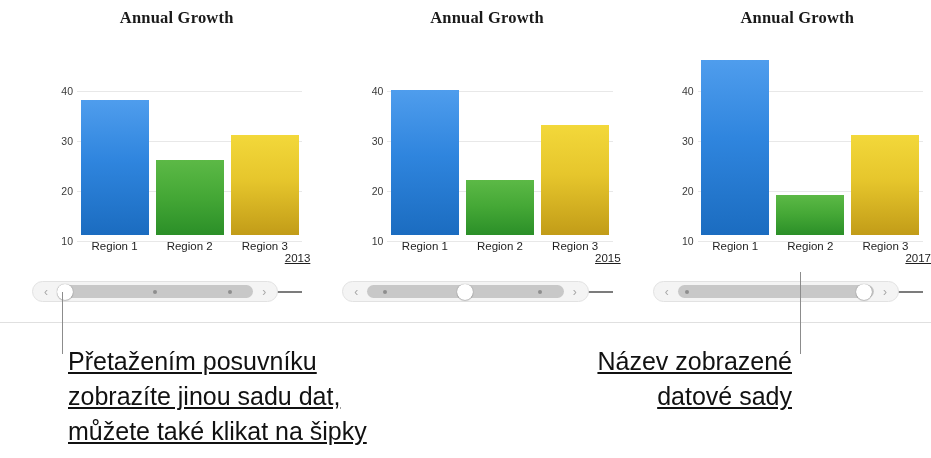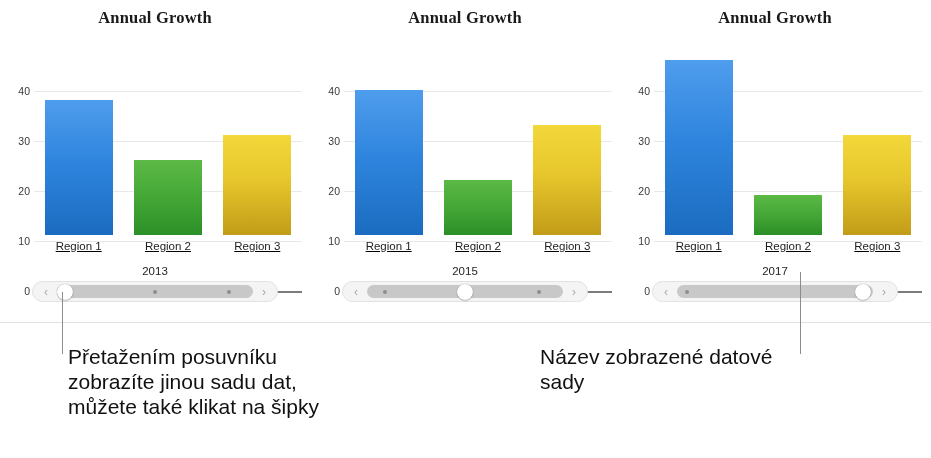--- a/index.html
+++ b/index.html
@@ -19,20 +19,21 @@
   #charts-row {
     position: absolute;
     left: 0; top: 0;
     width: 931px;
     height: 320px;
     display: flex;
   }
   .chart-panel {
     width: 310px;
     position: relative;
+    padding-left: 43px;
   }
 
   .chart-title {
     text-align: center;
     font-family: "Liberation Serif", serif;
     font-size: 16.5px;
     font-weight: 700;
     color: #1a1a1a;
     letter-spacing: .2px;
     margin-top: 7px;
@@ -105,34 +106,33 @@
   .bar.c1 { background: linear-gradient(to bottom, #5cb946 0%, #45a836 48%, #2b8f28 100%); }
   .bar.c2 { background: linear-gradient(to bottom, #f3d83a 0%, #e6c62c 45%, #c29c18 100%); }
 
   
   .cat-row {
     position: relative;
     margin-left: 34px;
     margin-right: 8px;
     display: flex;
     margin-top: 5px;
-    text-decoration: underline;
   }
   .cat-label {
     flex: 1 1 0;
     text-align: center;
     font-size: 11.5px;
     color: #1e1e1e;
   }
 
   .year-label {
-    text-align: center;
+    text-align: right;
     font-size: 11.5px;
     color: #1e1e1e;
-    margin-top: 13px;
+    text-decoration: underline;
   }
 
   
   .slider {
     position: absolute;
     left: 32px;
     right: 32px;
     top: 281px;
     height: 21px;
     background: #f4f4f4;
@@ -196,34 +196,36 @@
   .leader-line {
     position: absolute;
     width: 1px;
     background: #8c8c8c;
   }
   #leader-left  { left: 62px;  top: 292px; height: 62px; }
   #leader-right { left: 800px; top: 272px; height: 82px; }
 
   .callout {
     position: absolute;
-    font-size: 21px;
-    line-height: 25px;
+    font-size: 25px;
+    line-height: 35px;
     color: #111111;
+    text-decoration: underline;
   }
   #callout-left {
     left: 68px;
     top: 344px;
     width: 300px;
     text-align: left;
   }
   #callout-right {
     left: 540px;
     top: 344px;
     width: 252px;
+    text-align: right;
   }
 </style>
 </head>
 <body>
 
 <div id="charts-row">
     <div class="chart-panel">
       <div class="chart-title">Annual Growth</div>
       <div class="plot-wrap">
         <div class="y-axis">

